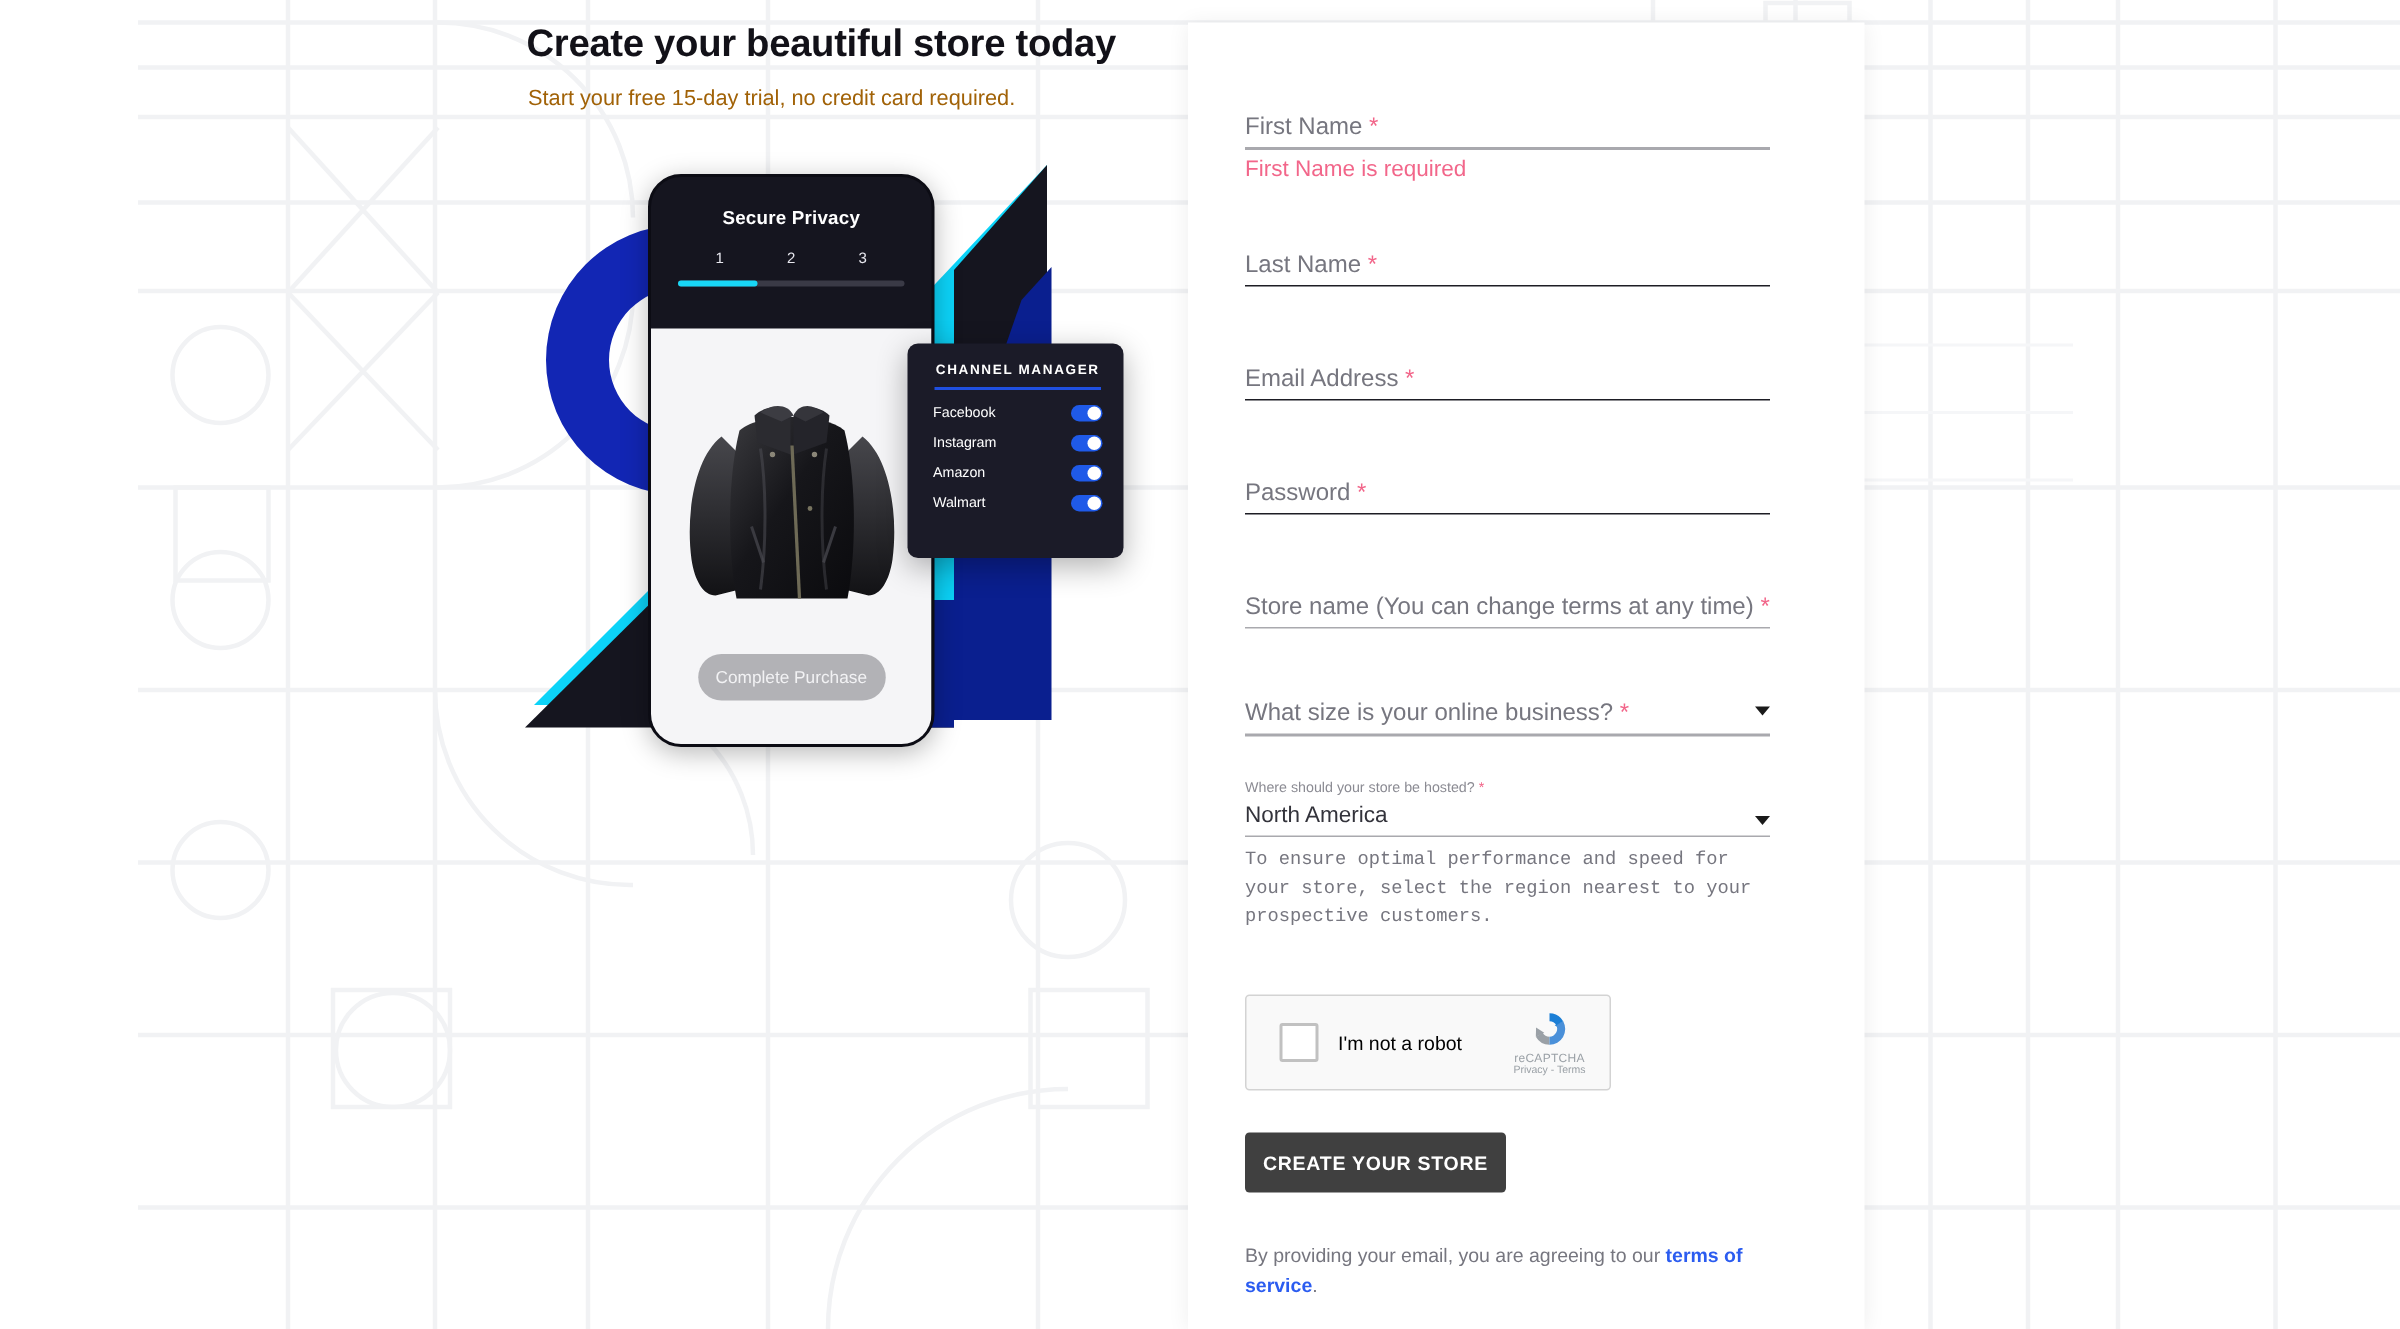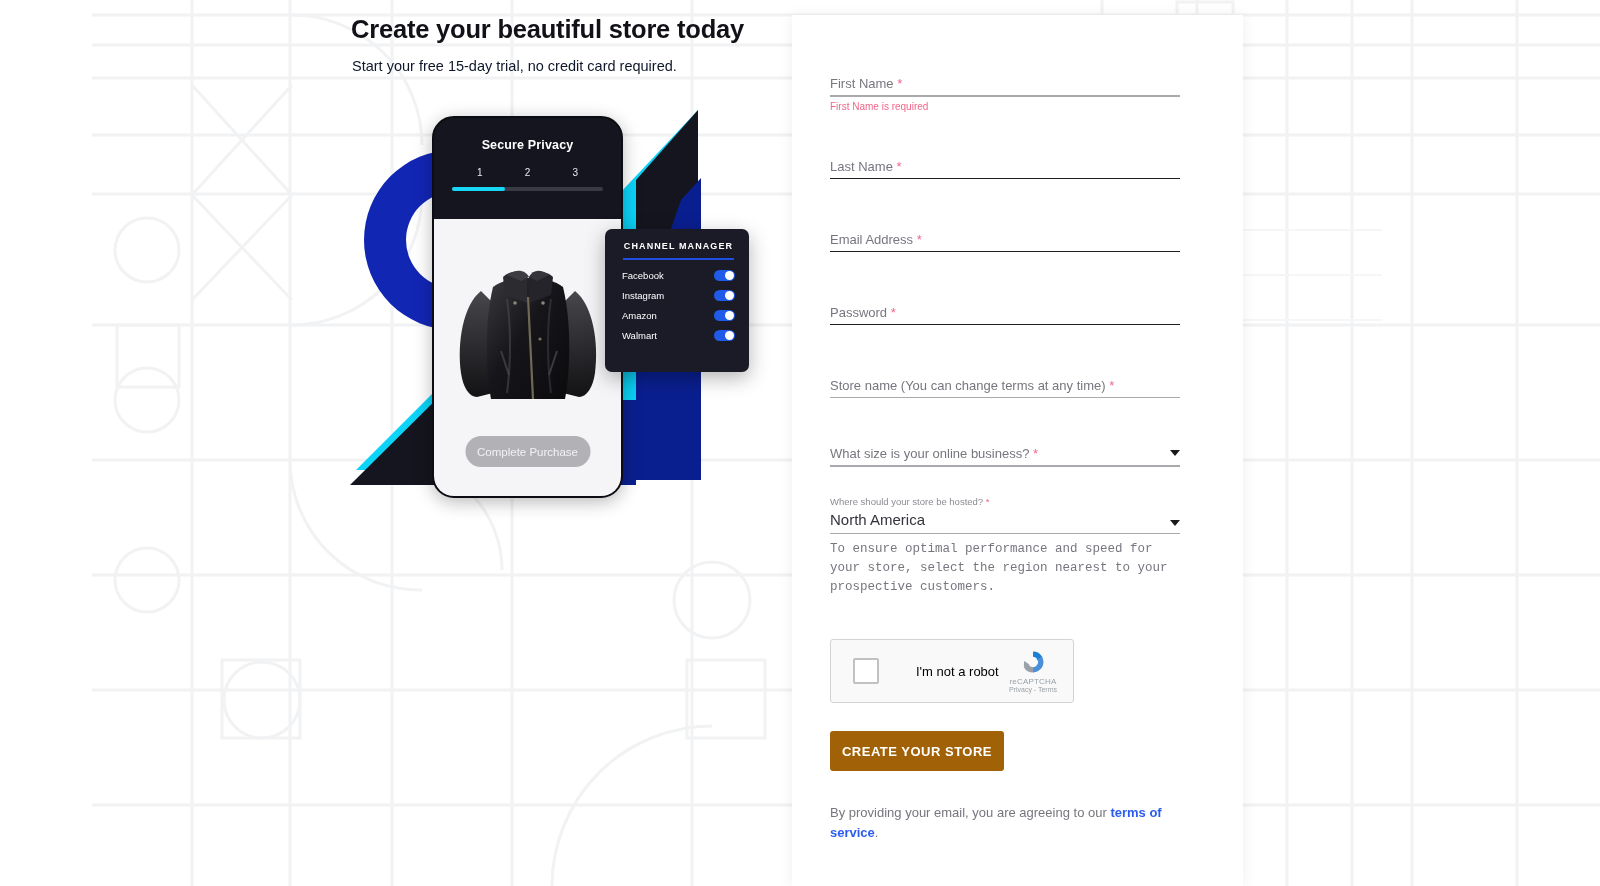--- a/index.html
+++ b/index.html
@@ -21,21 +21,21 @@
   
   .hero { position:absolute; left:0; top:0; width:792px; height:886px;margin-left:36px; }
 
   .hero-title {
     position:absolute; left:315px; top:15px;
     font-size:25.5px; font-weight:bold; color:#121118;
     letter-spacing:-0.2px; white-space:nowrap;
   }
   .hero-sub {
     position:absolute; left:316px; top:58px;
-    font-size:14.5px; color:#0f172a; white-space:nowrap;
+    font-size:14.5px; color:#a16207; white-space:nowrap;
   }
 
   
   .stage { position:absolute; left:300px; top:110px; width:430px; height:400px; }
   .stage svg { position:absolute; left:0; top:0; }
 
   
   .phone {
     position:absolute; left:396px; top:116px; width:191px; height:382px;
     background:#15151f; border-radius:22px;
@@ -99,62 +99,62 @@
   
   .card {
     position:absolute; left:792px; top:15px; width:451px; height:871px;
     background:#fff; z-index:10;
     box-shadow:0 1px 14px rgba(0,0,0,.07);
   }
   .form-inner { position:absolute; left:38px; top:0; width:350px; }
 
   .field { position:relative; margin-top:0; }
   .field-label {
-    font-size:13px; color:#76767f; padding-bottom:4px; display:block;
+    font-size:16px; color:#76767f; padding-bottom:4px; display:block;
   }
   .req { color:#f2668a; }
   .field-line { height:1px; background:#1d1d24; }
   .field-line.gray { height:1.5px; background:#a9a9ae; }
   .field-err {
-    font-size:10px; color:#f2668a; margin-top:4px; display:block;
+    font-size:15px; color:#f2668a; margin-top:4px; display:block;
   }
 
   .select-arrow {
     position:absolute; right:0; top:2px;
     width:0; height:0; border-left:5px solid transparent;
     border-right:5px solid transparent; border-top:6px solid #1a1a1a;
   }
   .float-label { font-size:9.5px; color:#8b8b93; display:block; }
   .select-value { font-size:15px; color:#33333b; padding:4px 0 5px 0; }
   .helper {
     font-size:12.5px; color:#76767f; line-height:1.5; margin-top:6px;font-family:Liberation Mono, monospace;
   }
 
   
   .recaptcha {
     width:244px; height:64px; background:#f9f9f9;
     border:1px solid #d3d3d3; border-radius:3px;
-    display:flex; align-items:center; position:relative;gap:24px;
+    display:flex; align-items:center; position:relative;
   }
   .rc-check {
     width:26px; height:26px; background:#fff; border:2px solid #c1c1c1;
     border-radius:2px; margin-left:22px; flex:none;
   }
   .rc-text { font-size:13px; color:#000; margin-left:13px; }
   .rc-brand {
     position:absolute; right:9px; top:8px; width:62px; text-align:center;
   }
   .rc-logo { margin:0 auto; display:block; }
   .rc-name {
     font-size:8px; color:#9aa0a6; letter-spacing:.2px; margin-top:1px;
   }
   .rc-links { font-size:7px; color:#9aa0a6; }
 
   .submit-btn {
-    margin-top:28px; width:174px; height:40px; background:#a16207;
+    margin-top:28px; width:174px; height:40px; background:#404040;
     border:none; border-radius:3px; color:#fff; font-size:13px;
     font-weight:bold; letter-spacing:.5px; cursor:pointer;
     display:flex; align-items:center; justify-content:center;
   }
   .terms {
     margin-top:32px; font-size:13px; color:#76767f; line-height:1.5;
     width:345px;
   }
   .terms a { color:#2b5cf0; font-weight:bold; text-decoration:none; }
 </style>

